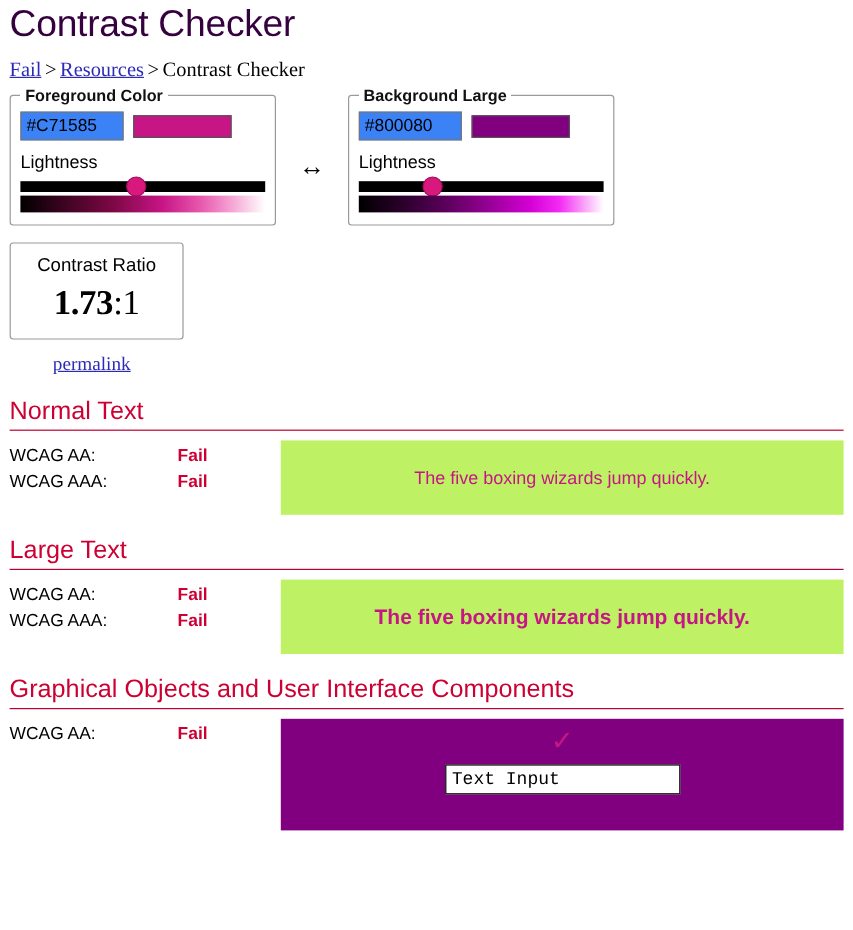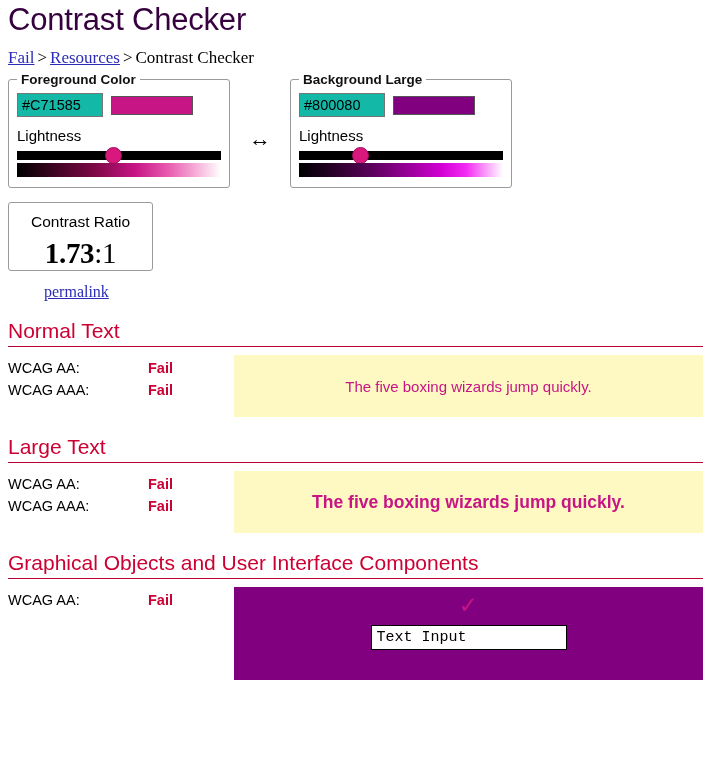--- a/index.html
+++ b/index.html
@@ -74,21 +74,21 @@
     align-items: center;
     gap: 8px;
   }
   input.hex-input {
     font-family: "Liberation Sans", sans-serif;
     font-size: 14.5px;
     padding: 3px 4px;
     width: 86px;
     border: 1px solid #767676;
     box-sizing: border-box;
-    background: #14b8a6;
+    background: #3b82f6;
     color: #000;
   }
   .swatch {
     width: 82px;
     height: 19px;
     border: 1px solid #555;
     box-sizing: border-box;
   }
   .lightness-label {
     font-size: 15px;
@@ -137,21 +137,21 @@
     width: 60px;
     text-align: center;
     align-self: center;
     padding-top: 18px;
   }
 
   .ratio-box {
     border: 1px solid #9a9a9a;
     border-radius: 3px;
     width: 145px;
-    padding: 10px 12px 0 12px;
+    padding: 10px 12px 12px 12px;
     box-sizing: border-box;
     margin-top: 14px;
     text-align: center;
   }
   .ratio-label {
     font-size: 15.5px;
     color: #000;
   }
   .ratio-value {
     font-size: 29px;
@@ -203,21 +203,21 @@
     width: 96px;
     color: #000;
   }
   .result-line .val {
     font-weight: bold;
     color: #cc0033;
     margin-left: 44px;
   }
   .sample {
     flex: 1;
-    background: #fef9c3;
+    background: #bef264;
     height: 62px;
     display: flex;
     align-items: center;
     justify-content: center;
     box-sizing: border-box;
   }
   .sample .normal-text {
     color: #c71585;
     font-size: 15px;
   }

